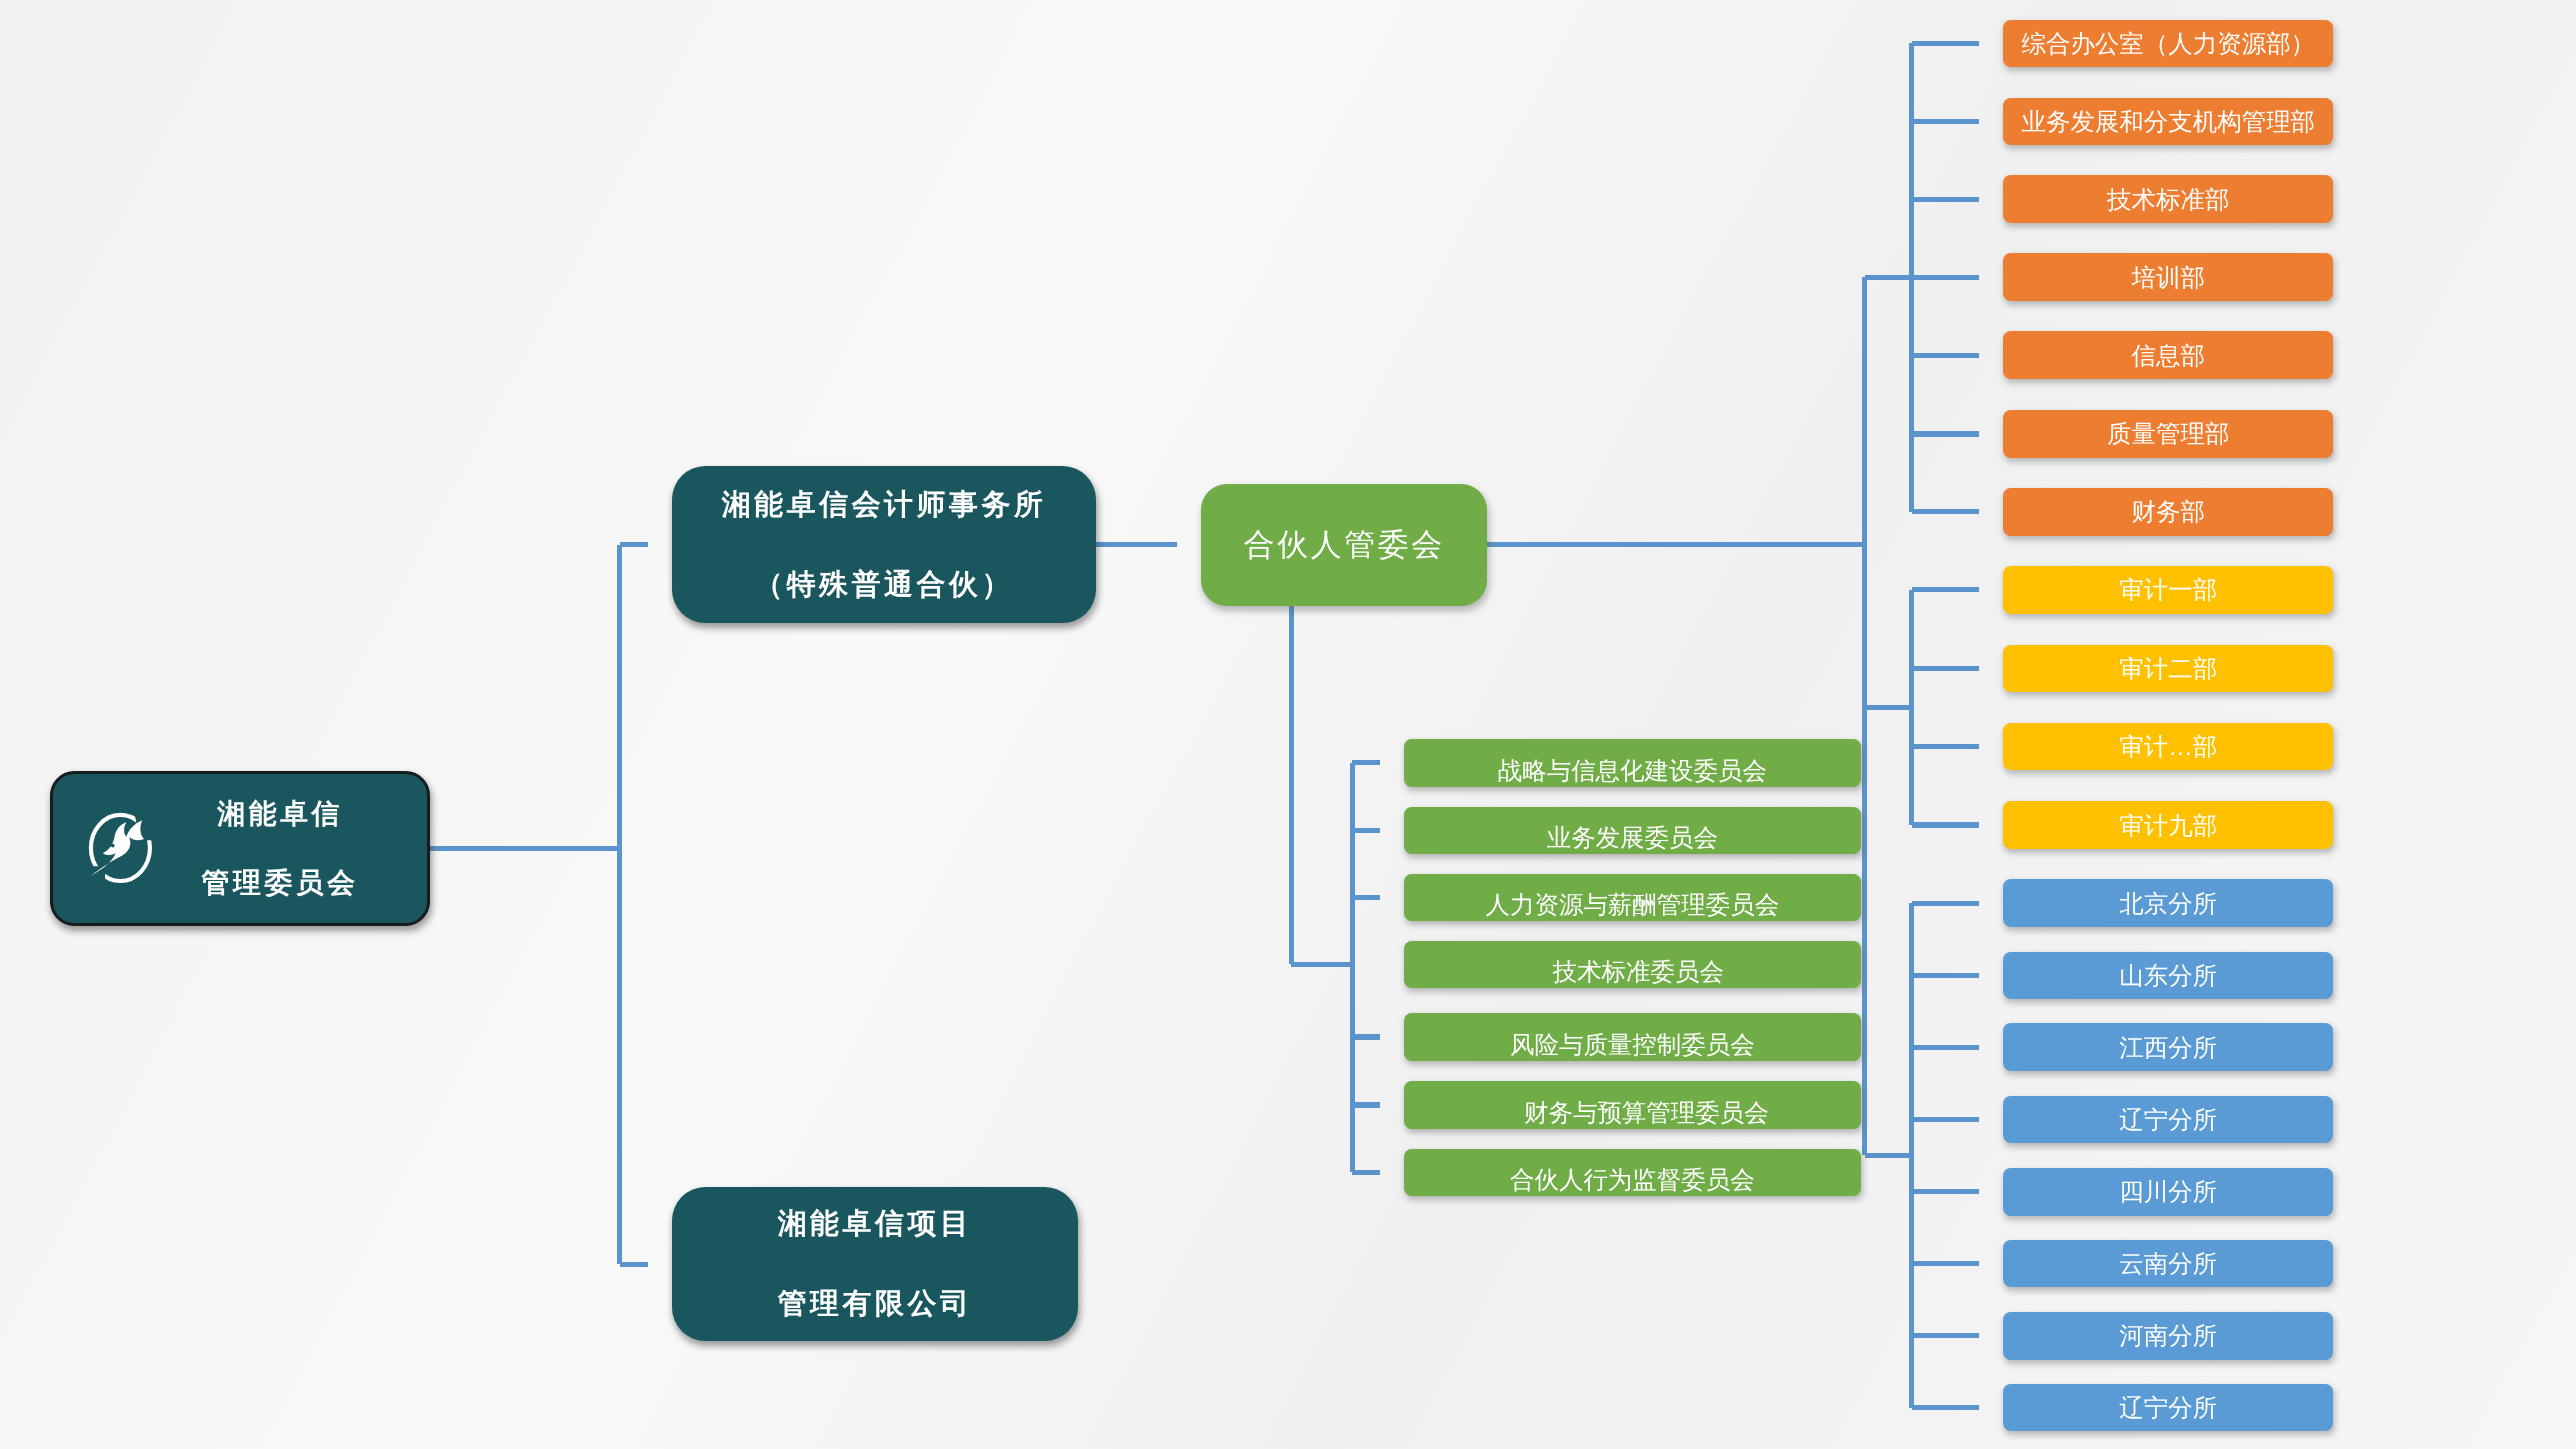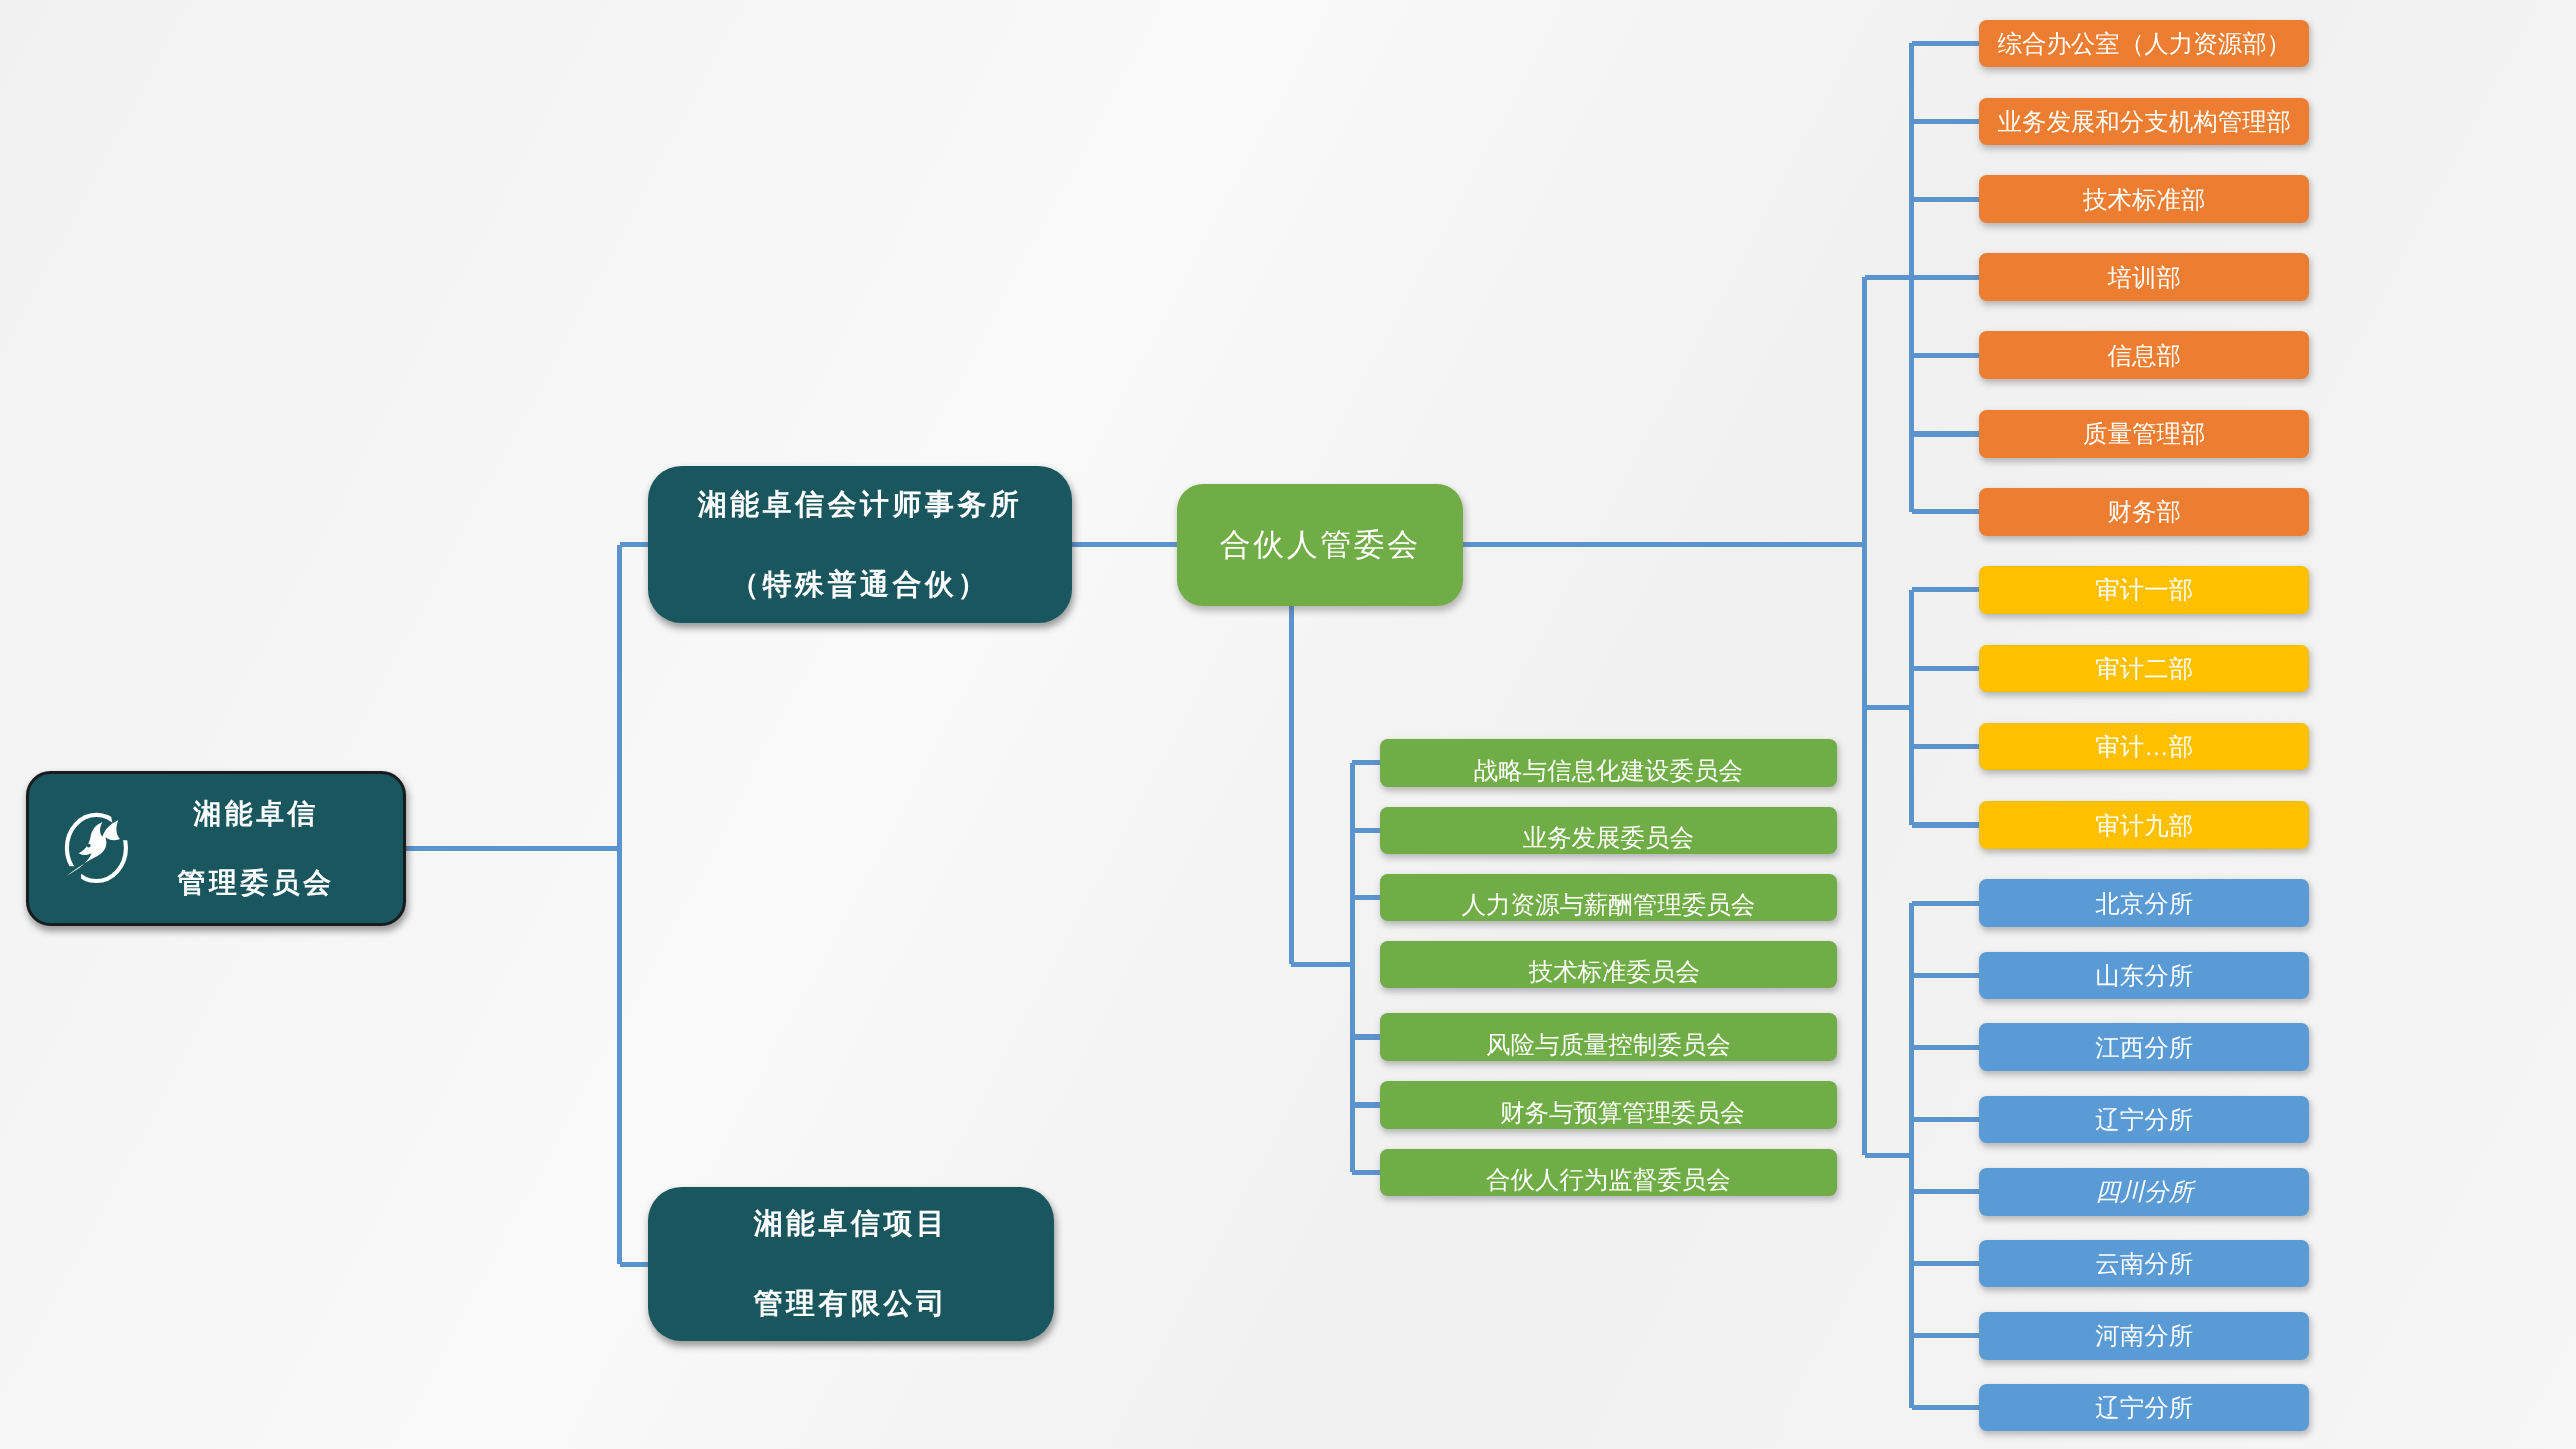--- a/index.html
+++ b/index.html
@@ -16,20 +16,21 @@
     overflow:hidden;
   }
   .node{
     position:absolute;
     display:flex;
     align-items:center;
     justify-content:center;
     color:#ffffff;
     text-align:center;
     box-sizing:border-box;
+    margin-left:24px;
   }
   
   .teal{
     background:#1A565E;
     border-radius:1.3vw;
     box-shadow:0.07vw 0.18vw 0.3vw rgba(40,40,40,0.45);
     font-weight:bold;
     letter-spacing:0.14vw;
     font-size:1.12vw;
   }
@@ -224,21 +225,21 @@
   </div>
   <div class="node rbox blue" style="top:65.67%;">
     <span>山东分所</span>
   </div>
   <div class="node rbox blue" style="top:70.62%;">
     <span>江西分所</span>
   </div>
   <div class="node rbox blue" style="top:75.61%;">
     <span>辽宁分所</span>
   </div>
-  <div class="node rbox blue" style="top:80.60%;font-style:italic;">
+  <div class="node rbox blue" style="top:80.60%;">
     <span>四川分所</span>
   </div>
   <div class="node rbox blue" style="top:85.55%;">
     <span>云南分所</span>
   </div>
   <div class="node rbox blue" style="top:90.54%;">
     <span>河南分所</span>
   </div>
   <div class="node rbox blue" style="top:95.49%;">
     <span>辽宁分所</span>

